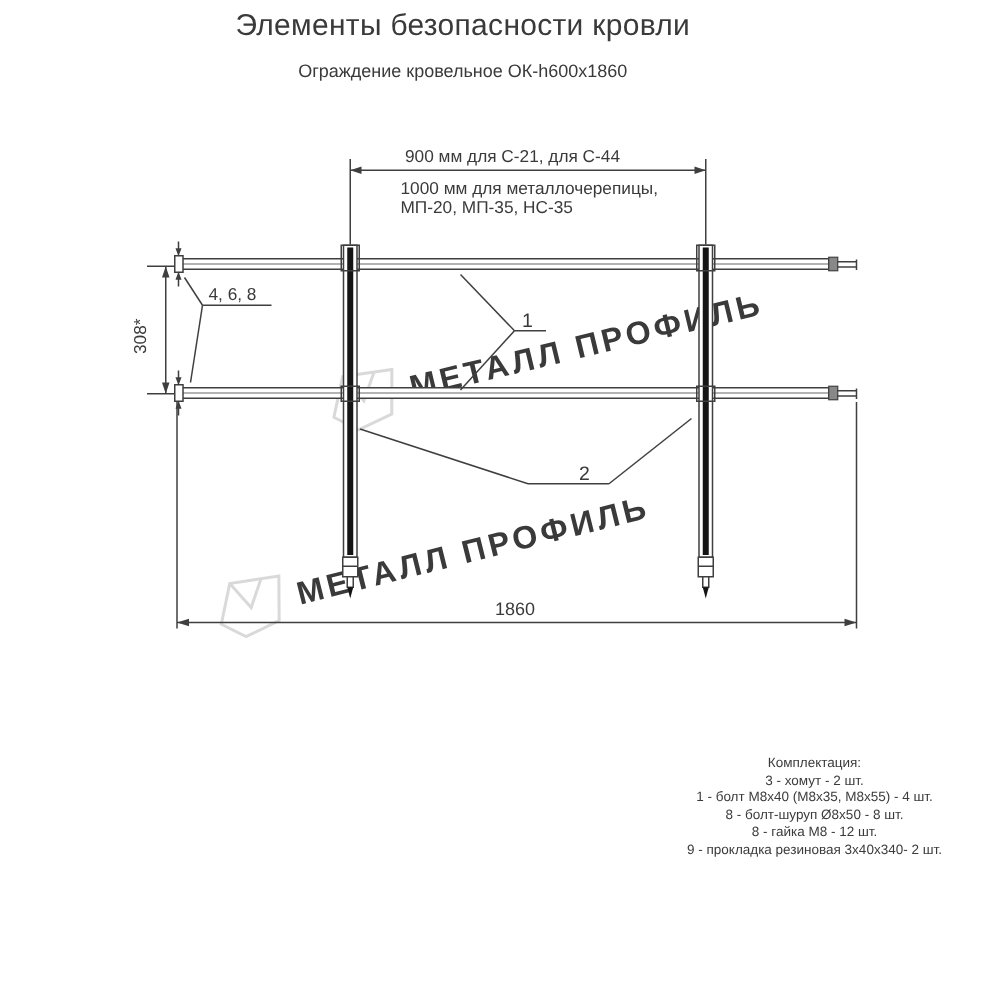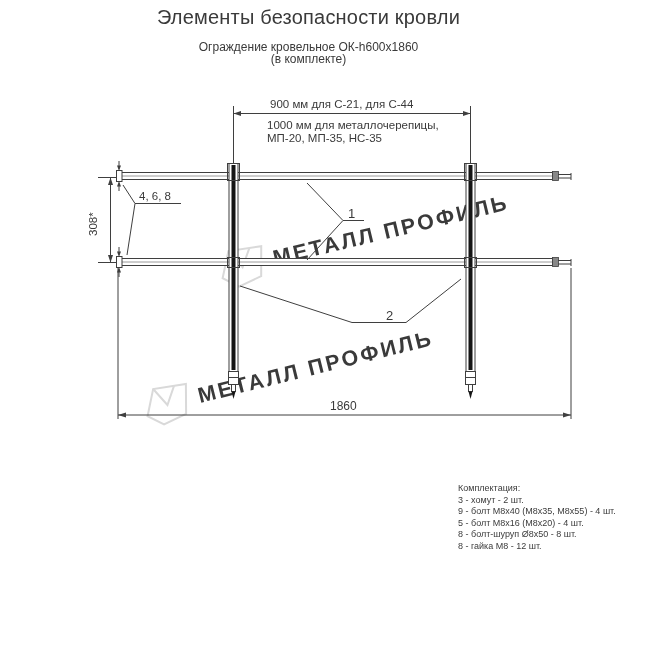--- a/index.html
+++ b/index.html
@@ -16,32 +16,31 @@
   .dim-text{font-size:11.5px;}
   .callout-text{font-size:13px;}
   .wm-text{font-size:21.5px;font-weight:bold;fill:#d9d9d9;letter-spacing:2.5px;}
   .wm-shape{stroke:#d9d9d9;stroke-width:2;fill:none;}
   .ln{stroke:#3f3f3f;stroke-width:1;fill:none;}
   .ln2{stroke:#9a9a9a;stroke-width:1;fill:none;}
   .fillwhite{fill:#ffffff;stroke:#3f3f3f;stroke-width:1;}
   .fillblack{fill:#151515;stroke:none;}
   .arrow{fill:#3f3f3f;stroke:none;}
   .parts{
-    position:absolute;left:458px;top:483px;font-size:9px;line-height:11.6px;color:#3b3b3b;
+    position:absolute;left:458px;top:503px;font-size:9px;line-height:11.6px;color:#3b3b3b;text-align:center;
   }
   .parts div{white-space:nowrap;}
 </style>
 </head>
 <body>
 
 <div class="page">
 
   <div class="hdr title">Элементы безопасности кровли</div>
   <div class="hdr subtitle">Ограждение кровельное ОК-h600х1860</div>
-  <div class="hdr note">(в комплекте)</div>
 
   <svg class="drawing" width="667" height="667" viewBox="0 0 667 667">
 
     <g transform="translate(224 284) rotate(-13.5)">
       <g>
         <path class="wm-shape" d="M0,-6 L12,-31 L45,-28 L38,1 L14,6 Z"></path>
         <path class="wm-shape" d="M12,-31 L22,-12 L33,-29"></path>
       </g>
       <text class="wm-text" x="54" y="-6">МЕТАЛЛ ПРОФИЛЬ</text>
     </g>
@@ -150,19 +149,19 @@
       <line class="ln" x1="118" y1="415" x2="571" y2="415"></line>
       <polygon class="arrow" points="118,415 126,412.5 126,417.5"></polygon>
       <polygon class="arrow" points="571,415 563,412.5 563,417.5"></polygon>
       <text class="dim-text" x="330" y="410" style="font-size:12px">1860</text>
     </g>
   </svg>
 
   <div class="parts">
     <div>Комплектация:</div>
     <div>3 - хомут - 2 шт.</div>
-    <div>9 - болт М8х40 (М8х35, М8х55) - 4 шт.</div>
-    <div>5 - болт М8х16 (М8х20) - 4 шт.</div>
+    <div>1 - болт М8х40 (М8х35, М8х55) - 4 шт.</div>
     <div>8 - болт-шуруп Ø8х50 - 8 шт.</div>
     <div>8 - гайка М8 - 12 шт.</div>
+    <div>9 - прокладка резиновая 3х40х340- 2 шт.</div>
   </div>
 
 </div>
 
 </body></html>

